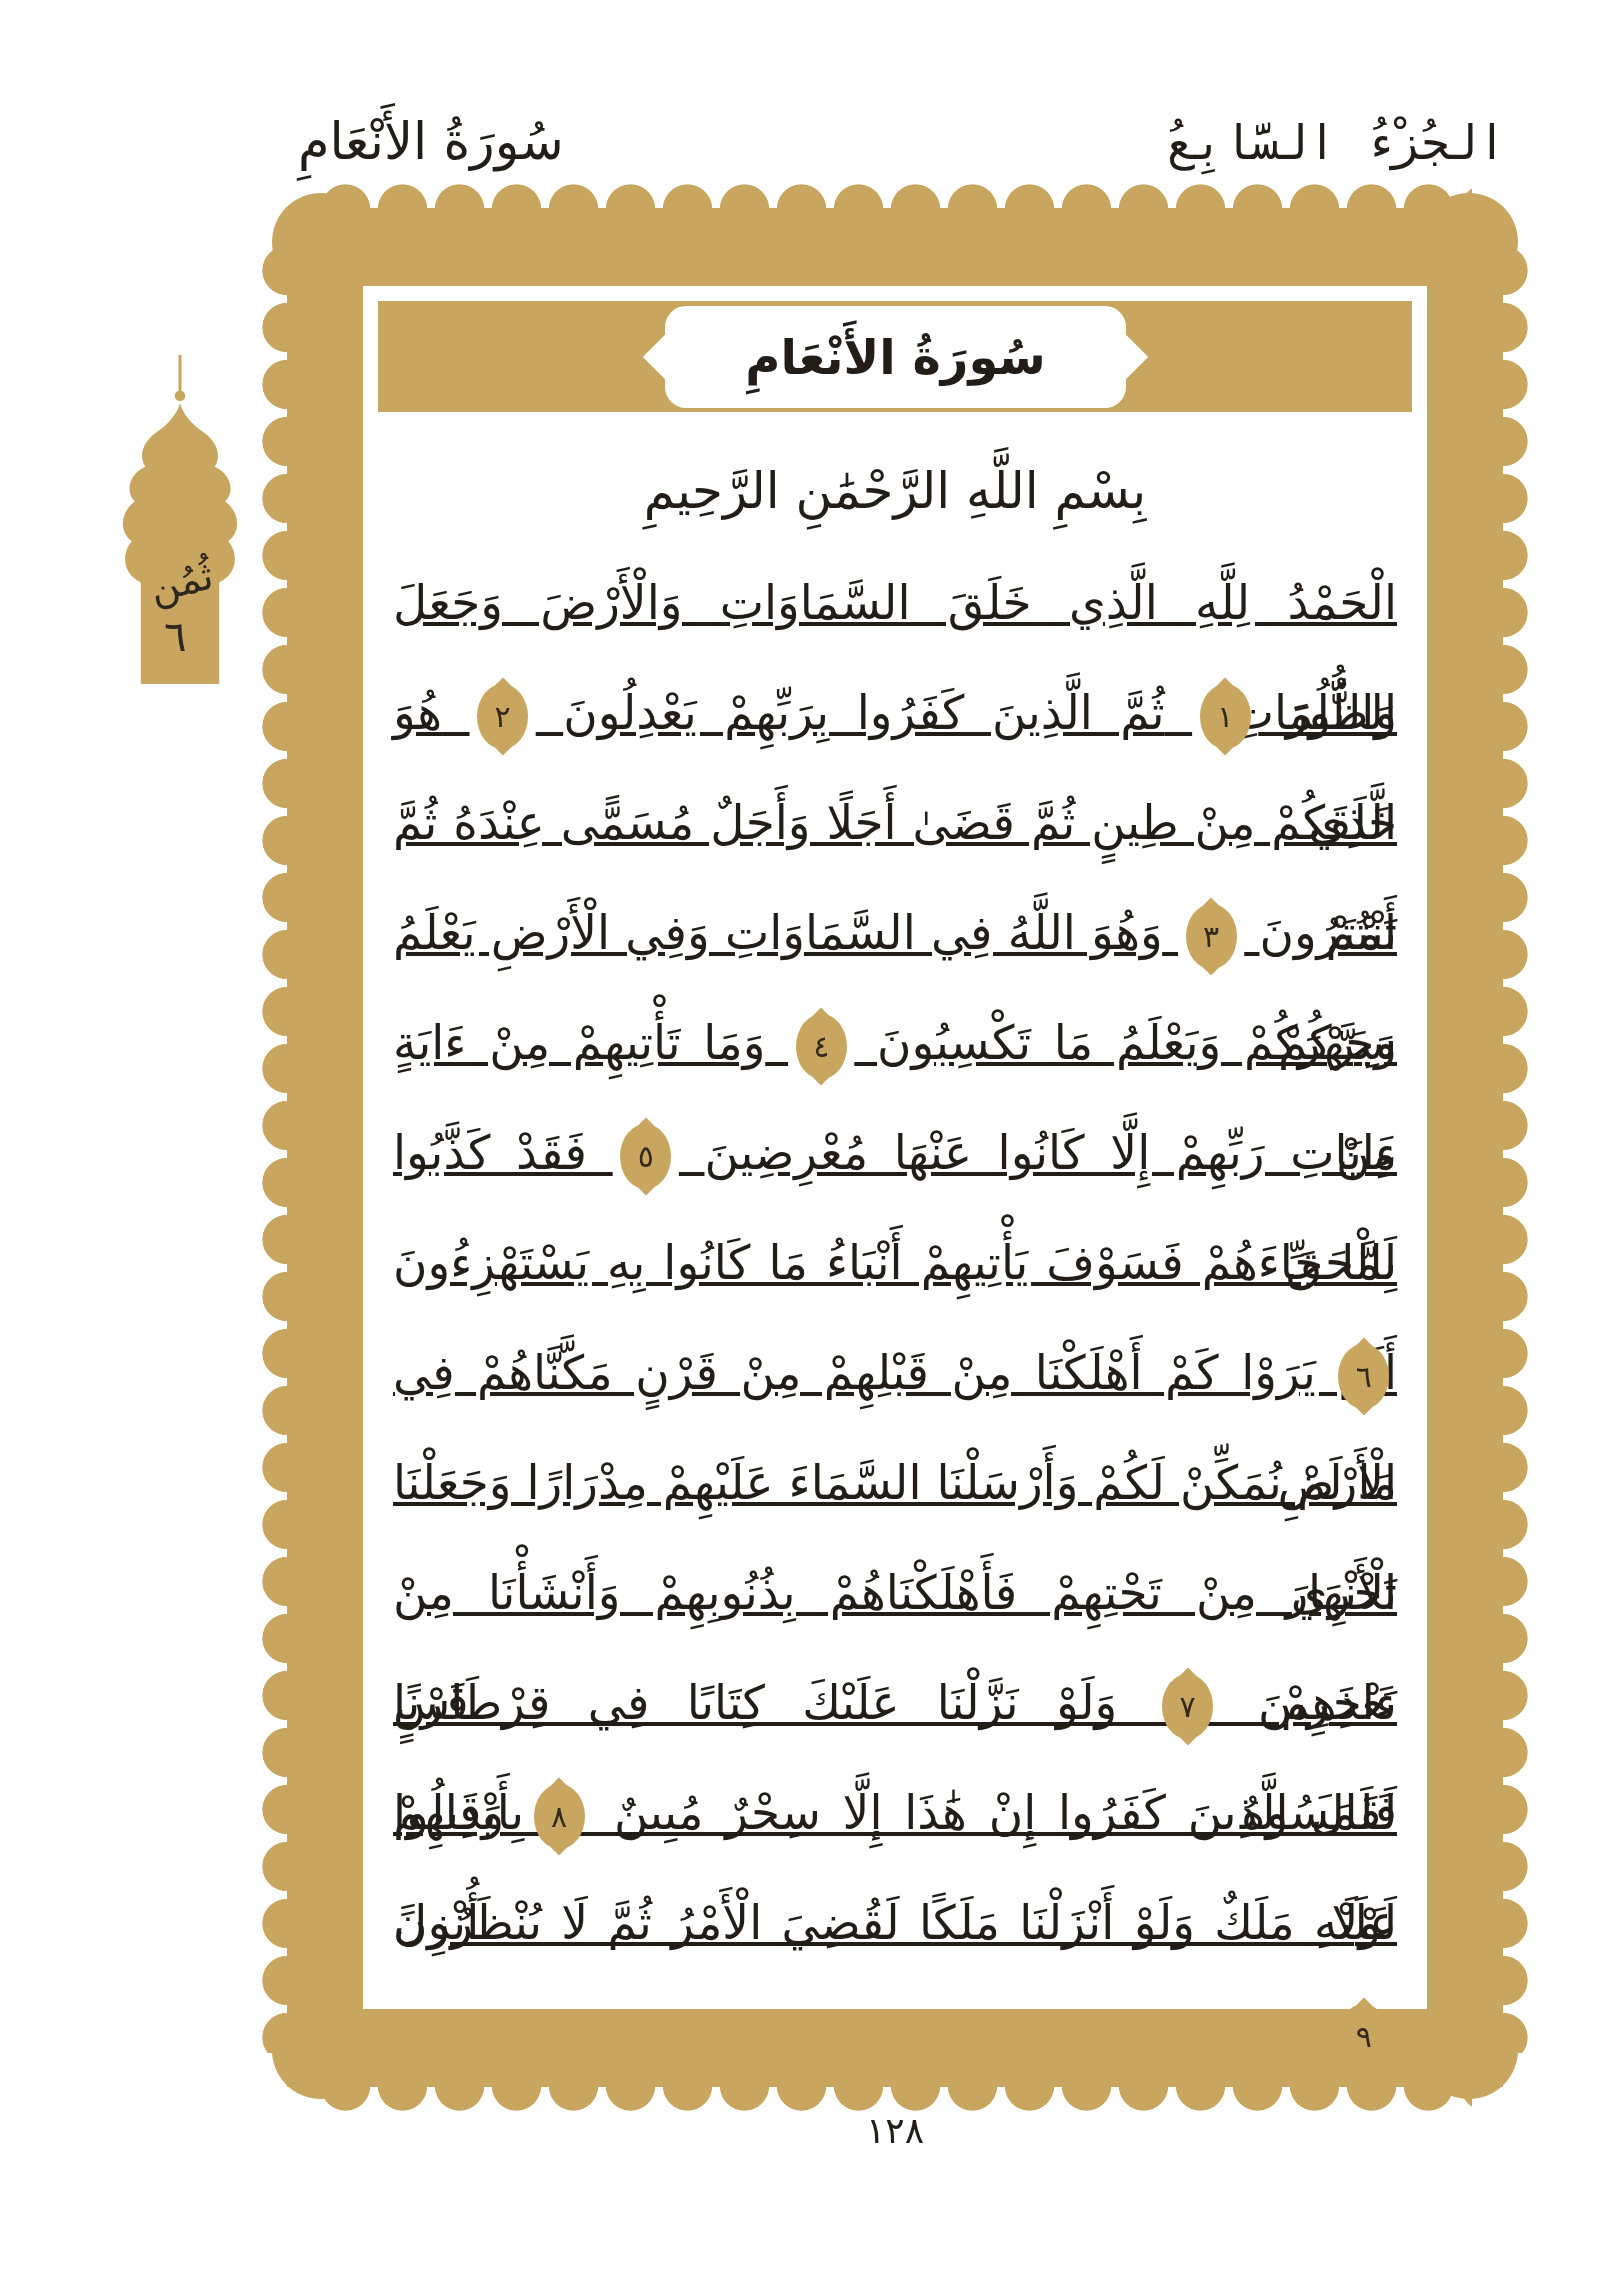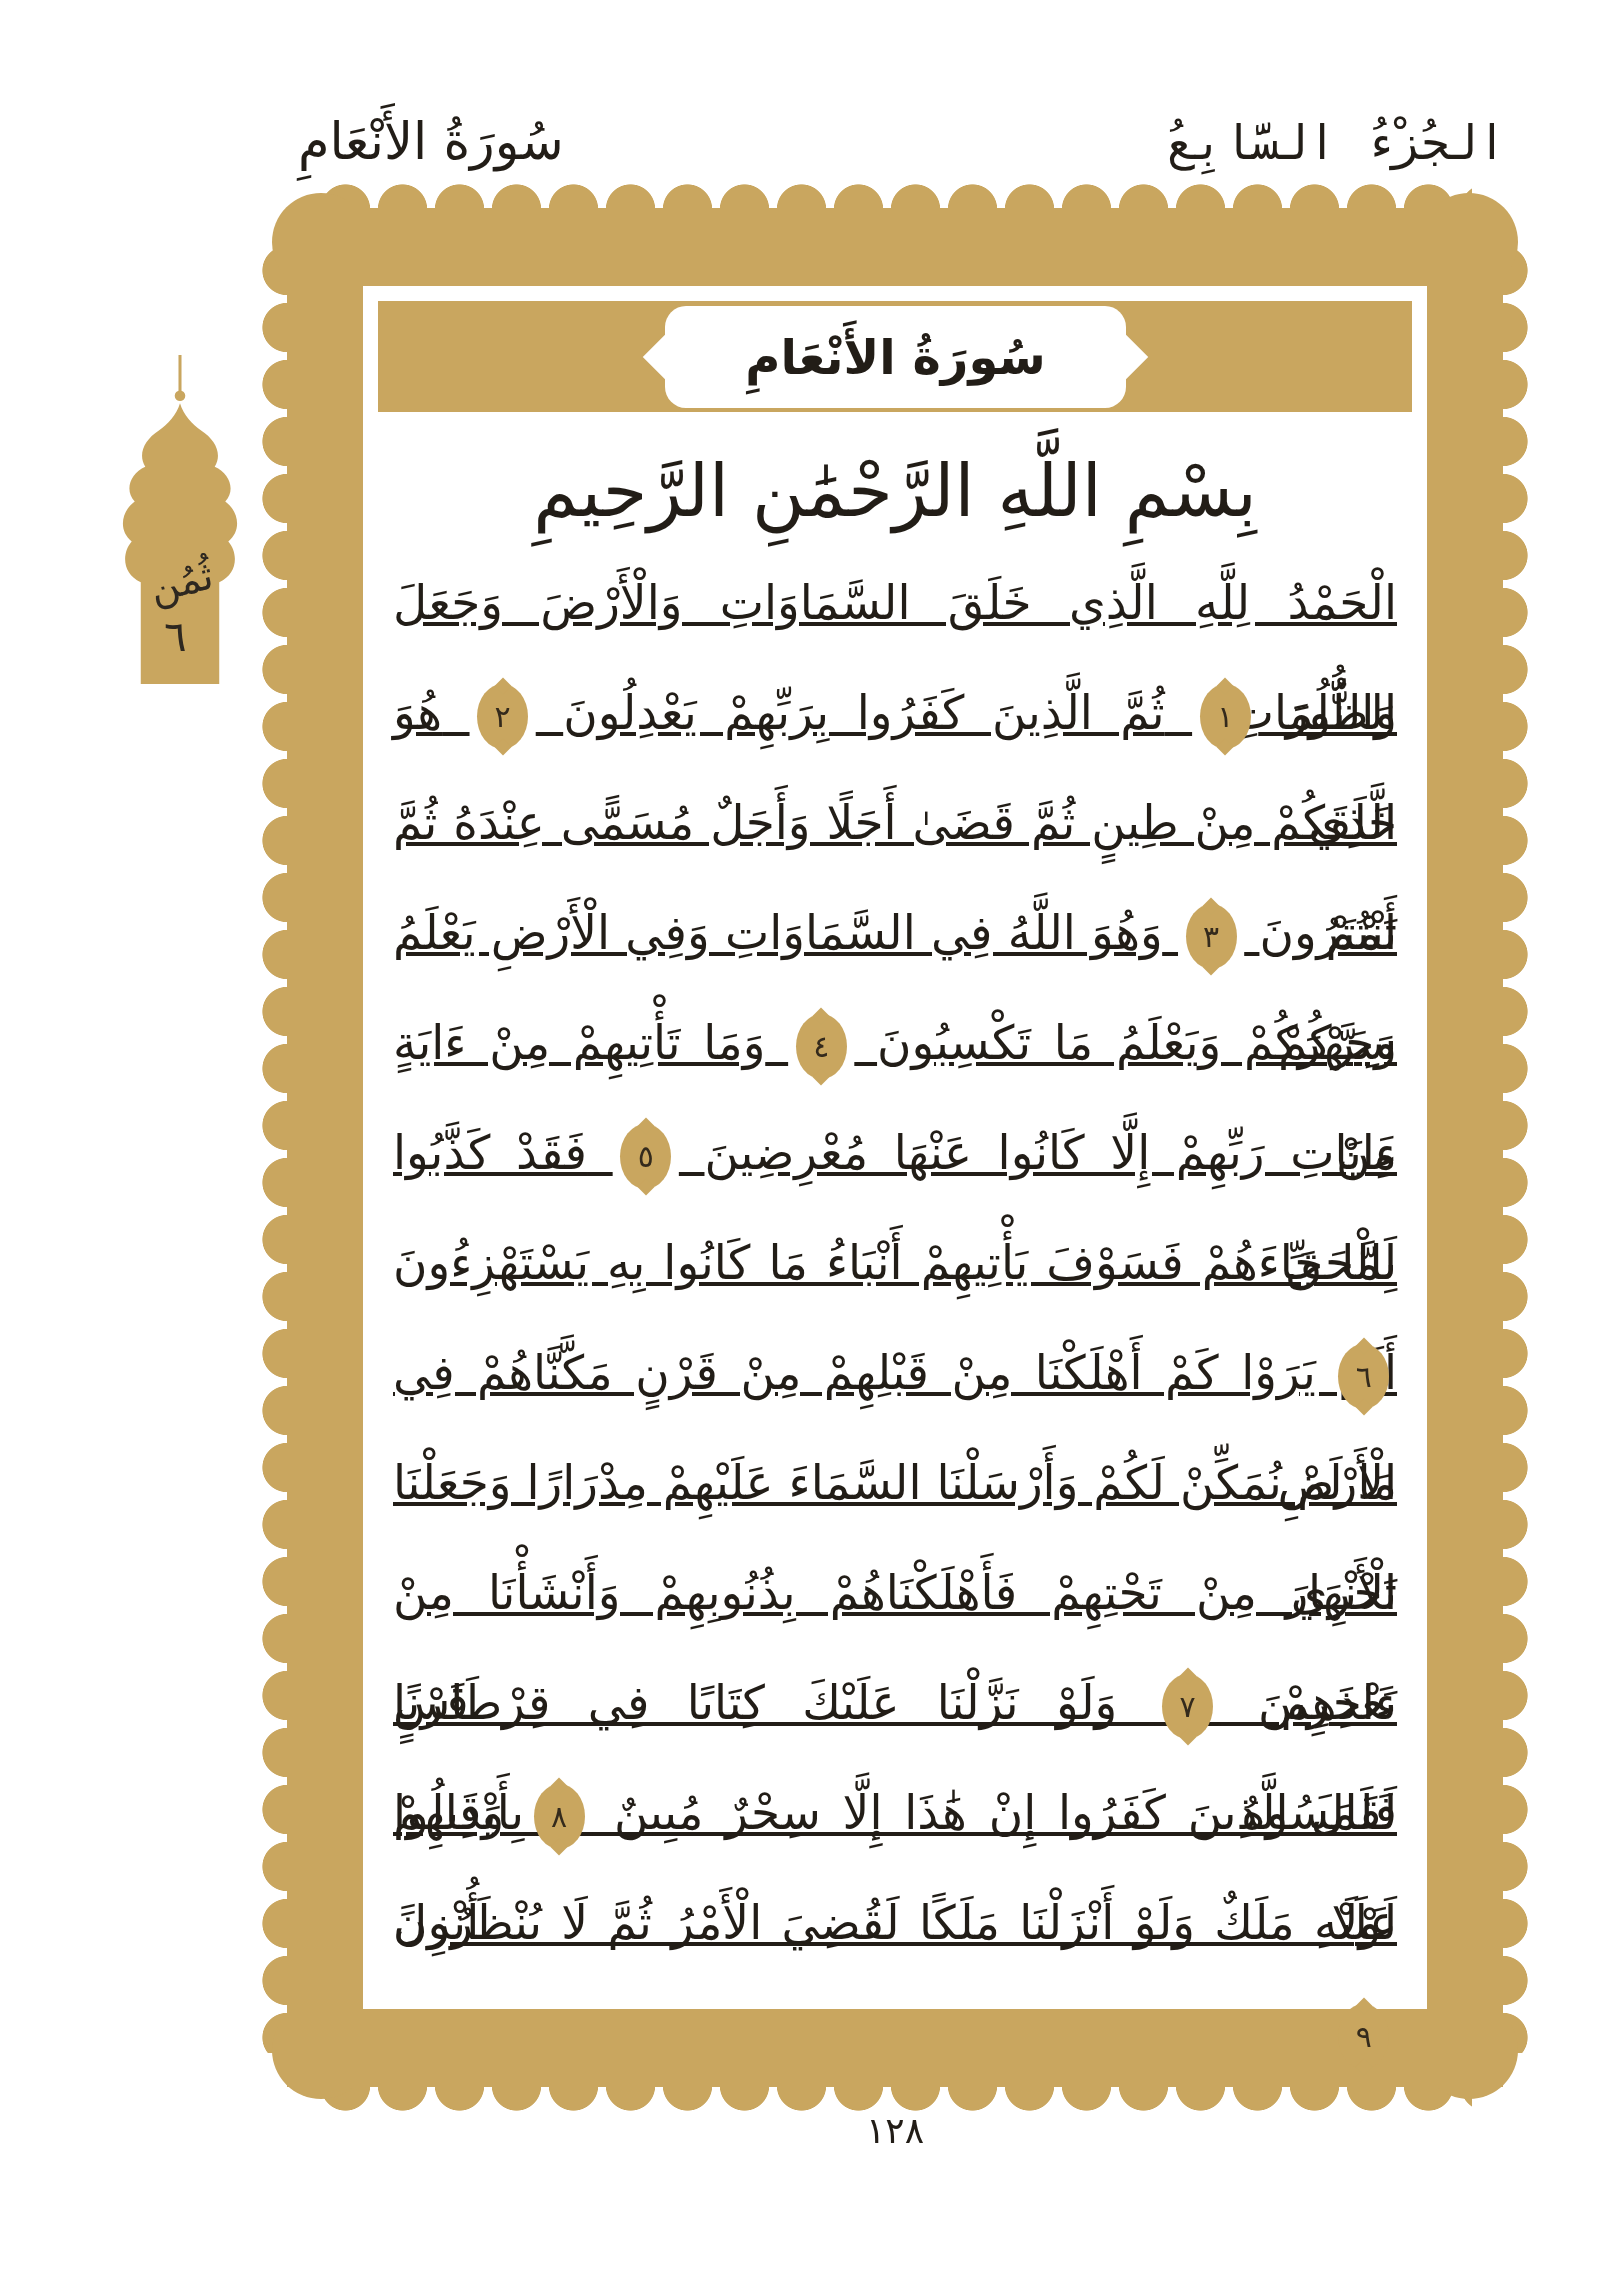--- a/index.html
+++ b/index.html
@@ -60,21 +60,21 @@
     content:"";position:absolute;top:50%;width:35px;height:35px;background:#ffffff;
     transform:translateY(-50%) rotate(45deg);
   }
   .cartouche::before{left:-15px;}
   .cartouche::after{right:-15px;}
   .cartouche .title{font-size:48px;font-weight:bold;direction:rtl;color:var(--ink);white-space:nowrap;}
   
   .bismillah{
     position:absolute;left:393px;top:434px;width:1004px;height:113px;
     display:flex;align-items:center;justify-content:center;
-    font-size:72px;direction:rtl;white-space:nowrap;color:var(--ink);
+    font-size:50px;direction:rtl;white-space:nowrap;color:var(--ink);
   }
   
   .lines{position:absolute;left:393px;top:548px;width:1004px;direction:rtl;text-decoration:underline;}
   .qline{
     height:110px;line-height:110px;font-size:47px;
     text-align:justify;text-align-last:justify;text-justify:inter-word;
     white-space:normal;direction:rtl;color:var(--ink);
   }
   .ayah-marker{
     display:inline-block;width:51px;height:65px;border-radius:50%;

